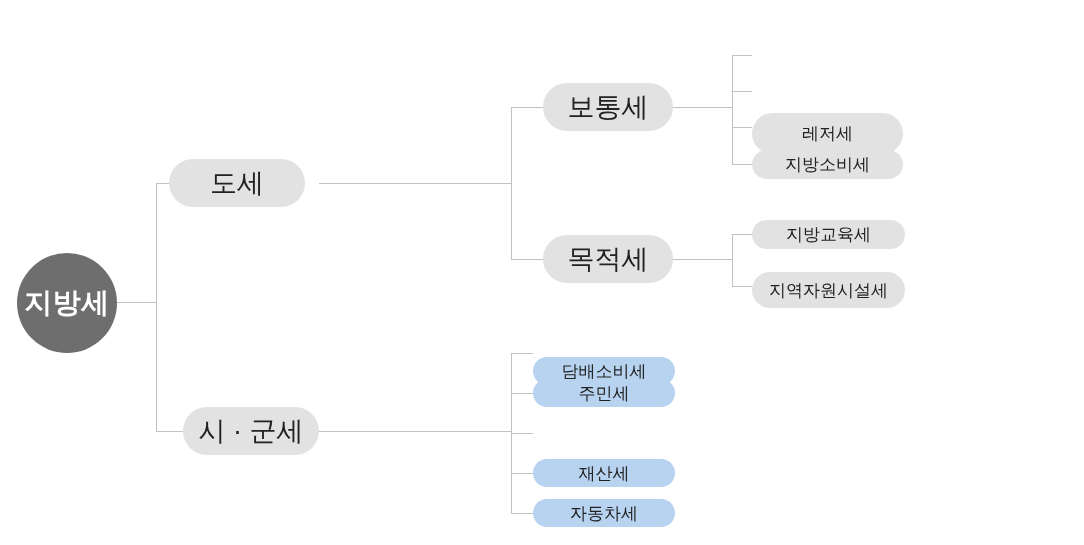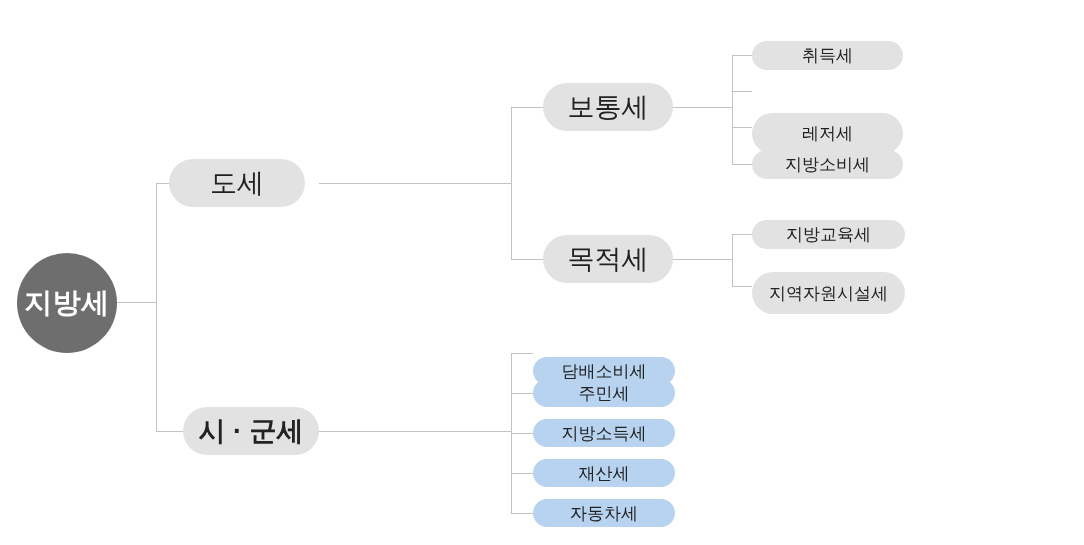--- a/index.html
+++ b/index.html
@@ -70,56 +70,50 @@
   <div class="line" style="left:511px;top:473px;width:22px;height:1px;"></div>
   <div class="line" style="left:511px;top:513px;width:22px;height:1px;"></div>
 
   <div class="node root" style="left:17px;top:253px;width:100px;height:100px;">
     <span>지방세</span>
   </div>
 
   <div class="node mid" style="left:169px;top:159px;width:136px;height:48px;">
     <span>도세</span>
   </div>
-  <div class="node mid" style="left:183px;top:407px;width:136px;height:48px;font-weight:bold;">
+  <div class="node mid" style="left:183px;top:407px;width:136px;height:48px;">
     <span>시 · 군세</span>
   </div>
 
   <div class="node mid" style="left:543px;top:83px;width:130px;height:48px;">
     <span>보통세</span>
   </div>
   <div class="node mid" style="left:543px;top:235px;width:130px;height:48px;">
     <span>목적세</span>
   </div>
 
-  <div class="node leaf gray" style="left:752px;top:41px;width:151px;height:29px;">
-    <span>취득세</span>
-  </div>
   <div class="node leaf gray" style="left:752px;top:113px;width:151px;height:41px;">
     <span>레저세</span>
   </div>
   <div class="node leaf gray" style="left:752px;top:150px;width:151px;height:29px;">
     <span>지방소비세</span>
   </div>
 
   <div class="node leaf gray" style="left:752px;top:220px;width:153px;height:29px;">
     <span>지방교육세</span>
   </div>
-  <div class="node leaf gray" style="left:752px;top:272px;width:153px;height:42px;font-family:Liberation Mono, monospace;">
+  <div class="node leaf gray" style="left:752px;top:272px;width:153px;height:36px;font-family:Liberation Mono, monospace;">
     <span>지역자원시설세</span>
   </div>
 
   <div class="node leaf blue" style="left:533px;top:357px;width:142px;height:28px;">
     <span>담배소비세</span>
   </div>
   <div class="node leaf blue" style="left:533px;top:379px;width:142px;height:28px;">
     <span>주민세</span>
-  </div>
-  <div class="node leaf blue" style="left:533px;top:419px;width:142px;height:28px;">
-    <span>지방소득세</span>
   </div>
   <div class="node leaf blue" style="left:533px;top:459px;width:142px;height:28px;">
     <span>재산세</span>
   </div>
   <div class="node leaf blue" style="left:533px;top:499px;width:142px;height:28px;">
     <span>자동차세</span>
   </div>
 
 </div>
 

